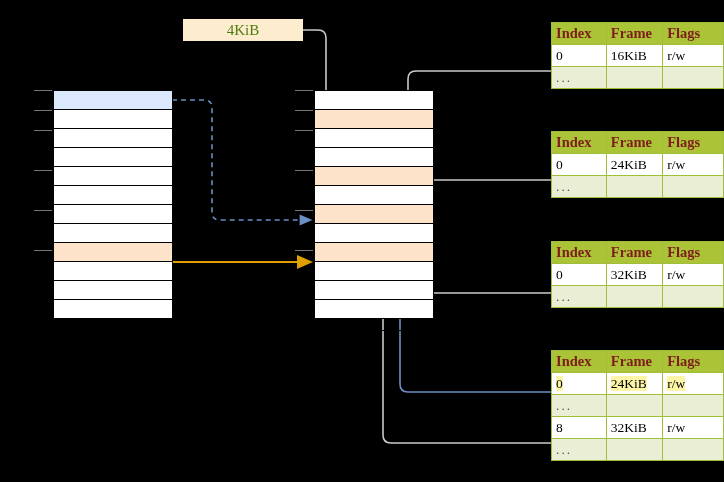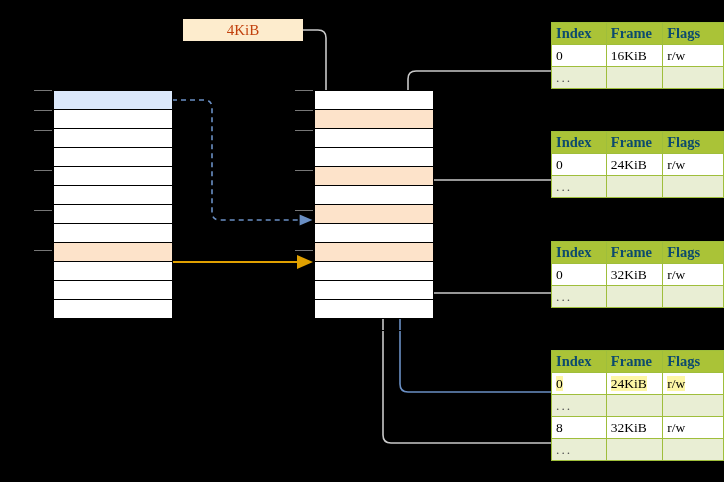--- a/index.html
+++ b/index.html
@@ -14,29 +14,29 @@
   .memrow.peach{background:#fde3ca;}
 
   
   .tick{position:absolute;height:1px;width:18px;background:#777;}
 
   
   .ptable{position:absolute;border-collapse:collapse;border:1px solid #9fbe3b;
           background:#fff;font-size:13.5px;}
   .ptable td,.ptable th{border:1px solid #9fbe3b;padding:1px 4px;height:22px;
           box-sizing:border-box;text-align:left;font-weight:normal;color:#000;}
-  .ptable th{background:#aac337;color:#0c4a6e;font-weight:bold;font-size:14.5px;}
+  .ptable th{background:#aac337;color:#7f1d1d;font-weight:bold;font-size:14.5px;}
   .ptable td.c0{width:61px;}
   .ptable td.c1{width:60px;}
   .ptable td.c2{width:72px;}
   .ptable tr.ellip td{background:#e9eed4;color:#555;letter-spacing:2px;}
   .hl{background:#fdf6a6;}
 
   
-  .labelbox{position:absolute;background:#fdeccd;border:0;color:#c2410c;font-size:15px;
+  .labelbox{position:absolute;background:#fdeccd;border:0;color:#4d7c0f;font-size:15px;
             display:flex;align-items:center;justify-content:center;}
 
   svg.wires{position:absolute;left:0;top:0;width:724px;height:482px;pointer-events:none;}
 </style>
 </head>
 <body>
 
 <div id="stage">
 
   <svg class="wires" viewBox="0 0 724 482">

